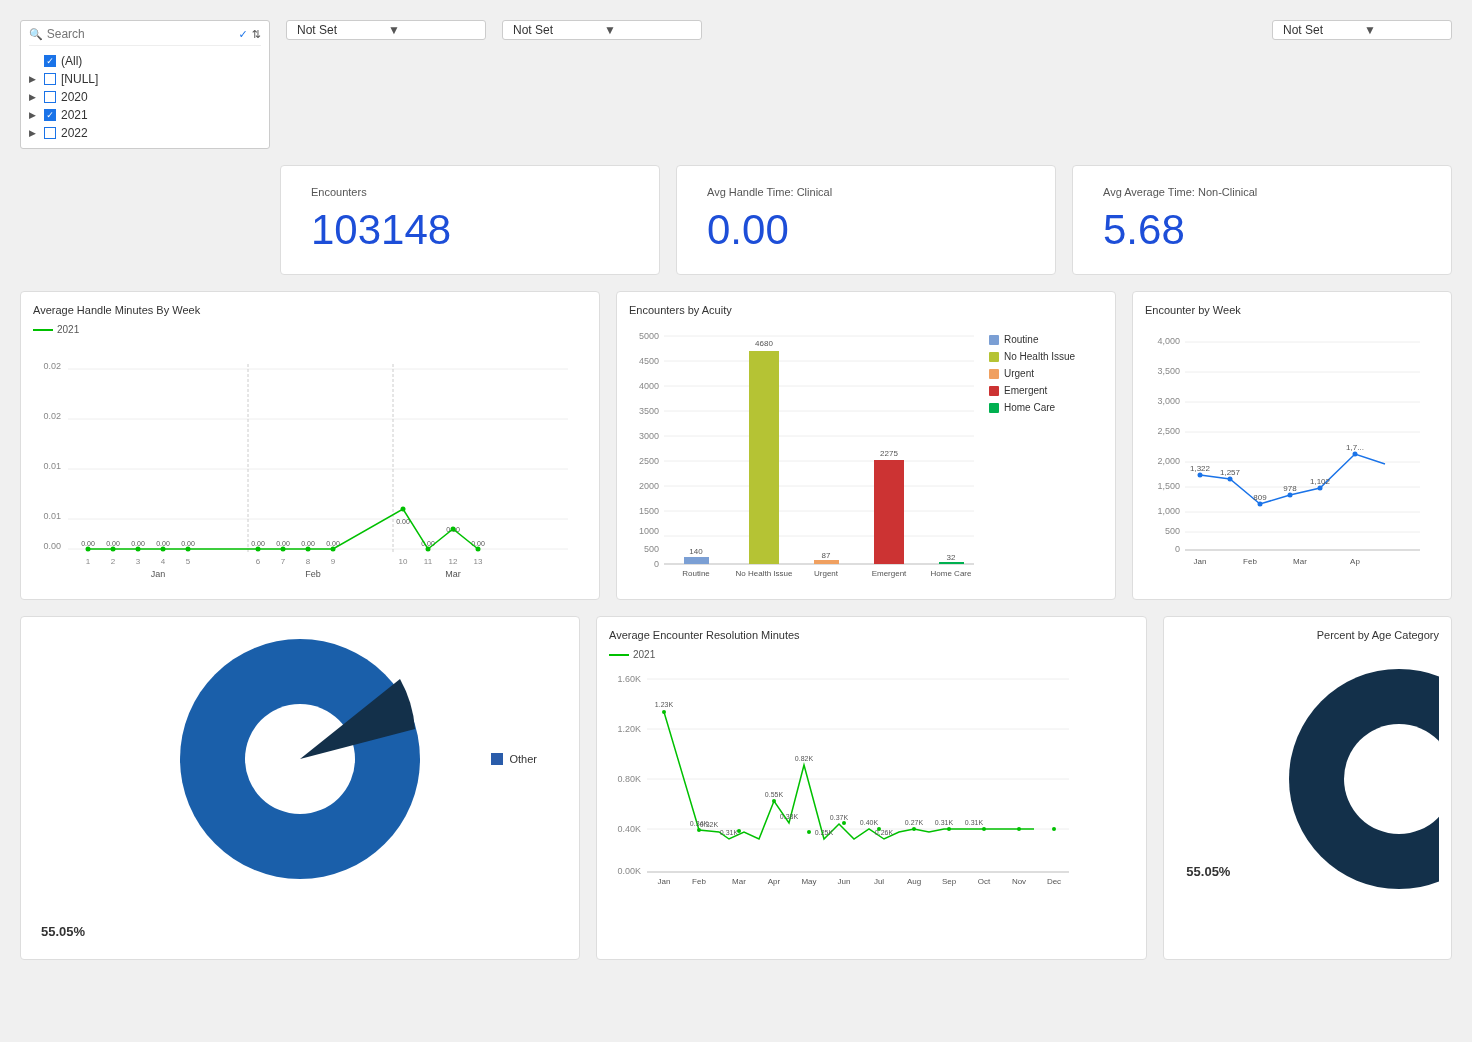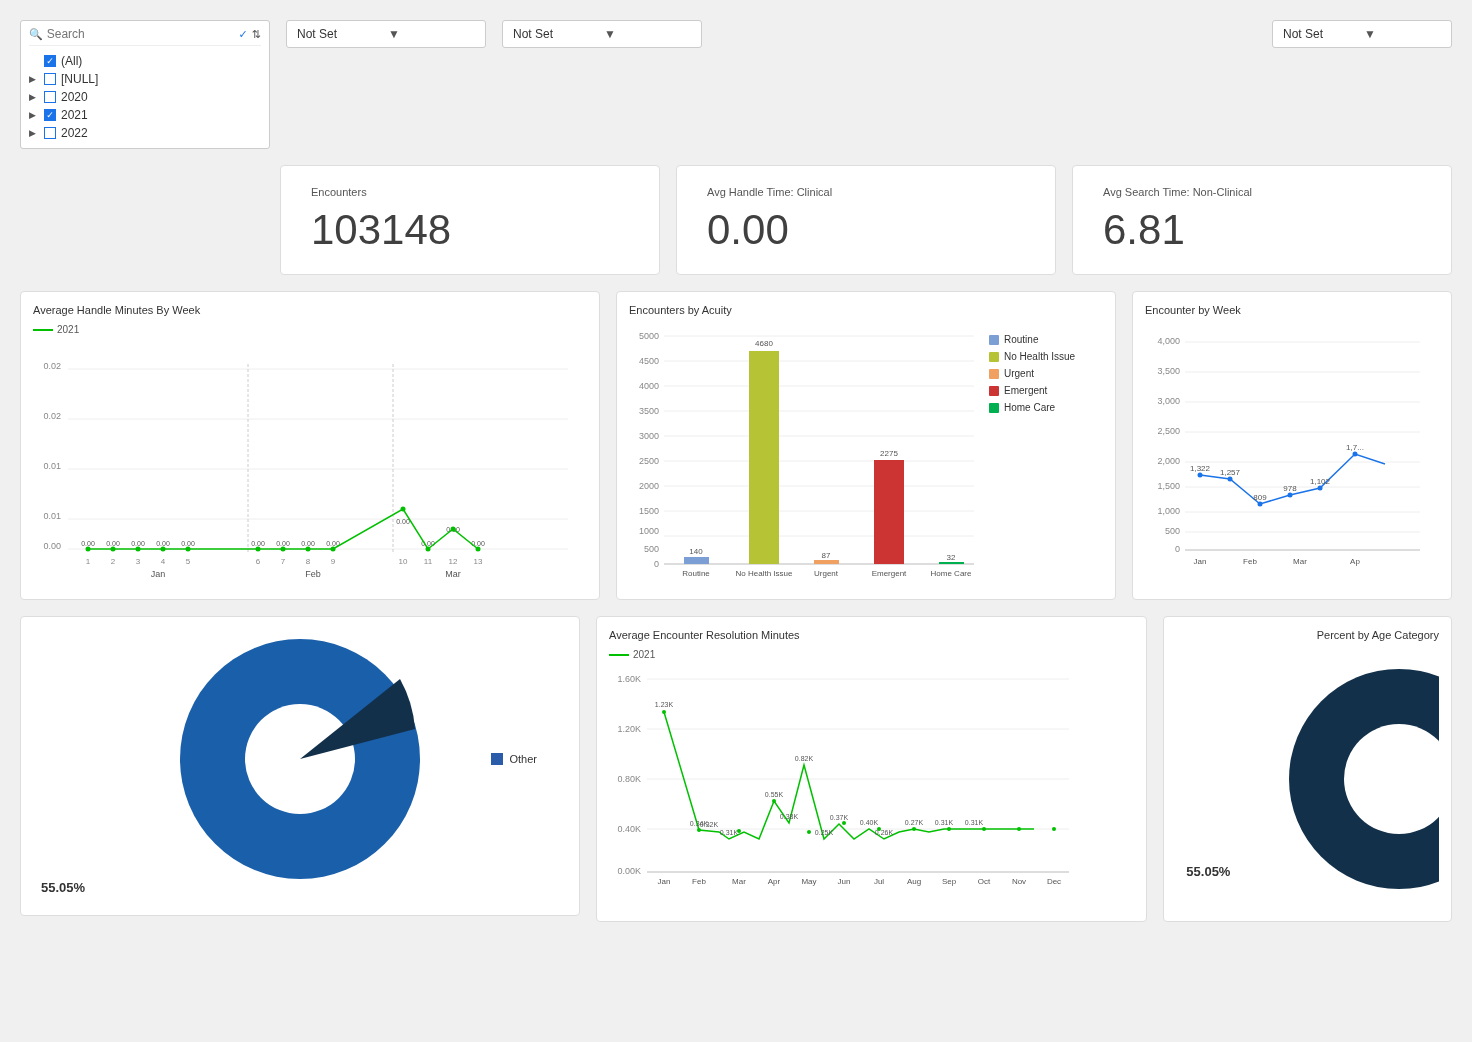--- a/index.html
+++ b/index.html
@@ -81,21 +81,21 @@
 
     .dropdown-filter {
       display: flex;
       align-items: center;
       border: 1px solid #ccc;
       border-radius: 3px;
       background: #fff;
       padding: 5px 10px;
       cursor: pointer;
       gap: 4px;
-      height: 28px;
+      height: 20px;
       min-width: 200px;
     }
     .dropdown-filter span { font-size: 12px; flex: 1; }
     .dropdown-arrow { font-size: 10px; color: #555; }
 
     
     .kpi-row {
       display: flex;
       gap: 16px;
       margin-bottom: 16px;
@@ -113,21 +113,21 @@
     }
     .kpi-label {
       font-size: 11px;
       color: #555;
       margin-bottom: 8px;
       text-align: center;
     }
     .kpi-value {
       font-size: 42px;
       font-weight: 300;
-      color: #404040;
+      color: #1d4ed8;
     }
 
     
     .chart-row {
       display: flex;
       gap: 16px;
       margin-bottom: 16px;
     }
     .chart-card {
       background: #fff;
@@ -268,22 +268,22 @@
   <div class="kpi-row" style="margin-left:260px;">
     <div class="kpi-card">
       <div class="kpi-label">Encounters</div>
       <div class="kpi-value">103148</div>
     </div>
     <div class="kpi-card">
       <div class="kpi-label">Avg Handle Time: Clinical</div>
       <div class="kpi-value">0.00</div>
     </div>
     <div class="kpi-card">
-      <div class="kpi-label">Avg Search Time: Non-Clinical</div>
-      <div class="kpi-value">6.81</div>
+      <div class="kpi-label">Avg Average Time: Non-Clinical</div>
+      <div class="kpi-value">5.68</div>
     </div>
   </div>
 
   <div class="chart-row">
 
     <div class="chart-card wide" style="min-width:580px; max-width:580px;">
       <div class="chart-title">Average Handle Minutes By Week</div>
       <div class="chart-legend">
         <div class="legend-line"></div>
         <span>2021</span>
@@ -474,21 +474,21 @@
         <text x="55" y="240" font-size="8" fill="#555" text-anchor="middle">Jan</text>
         <text x="105" y="240" font-size="8" fill="#555" text-anchor="middle">Feb</text>
         <text x="155" y="240" font-size="8" fill="#555" text-anchor="middle">Mar</text>
         <text x="210" y="240" font-size="8" fill="#555" text-anchor="middle">Ap</text>
       </svg>
     </div>
   </div>
 
   <div class="chart-row">
 
-    <div class="chart-card pie-card" style="min-width:560px; max-width:560px; height:300px; position:relative;">
+    <div class="chart-card pie-card" style="min-width:560px; max-width:560px; height:344px; position:relative;">
       <div class="donut-container">
         <svg width="280" height="280">
 
           <circle cx="140" cy="140" r="120" fill="#1a5faa"></circle>
 
           <circle cx="140" cy="140" r="55" fill="#fff"></circle>
 
           <path d="M 140 140 L 240 60 A 120 120 0 0 1 255 110 Z" fill="#13304a"></path>
         </svg>
         <div class="donut-label-other">

